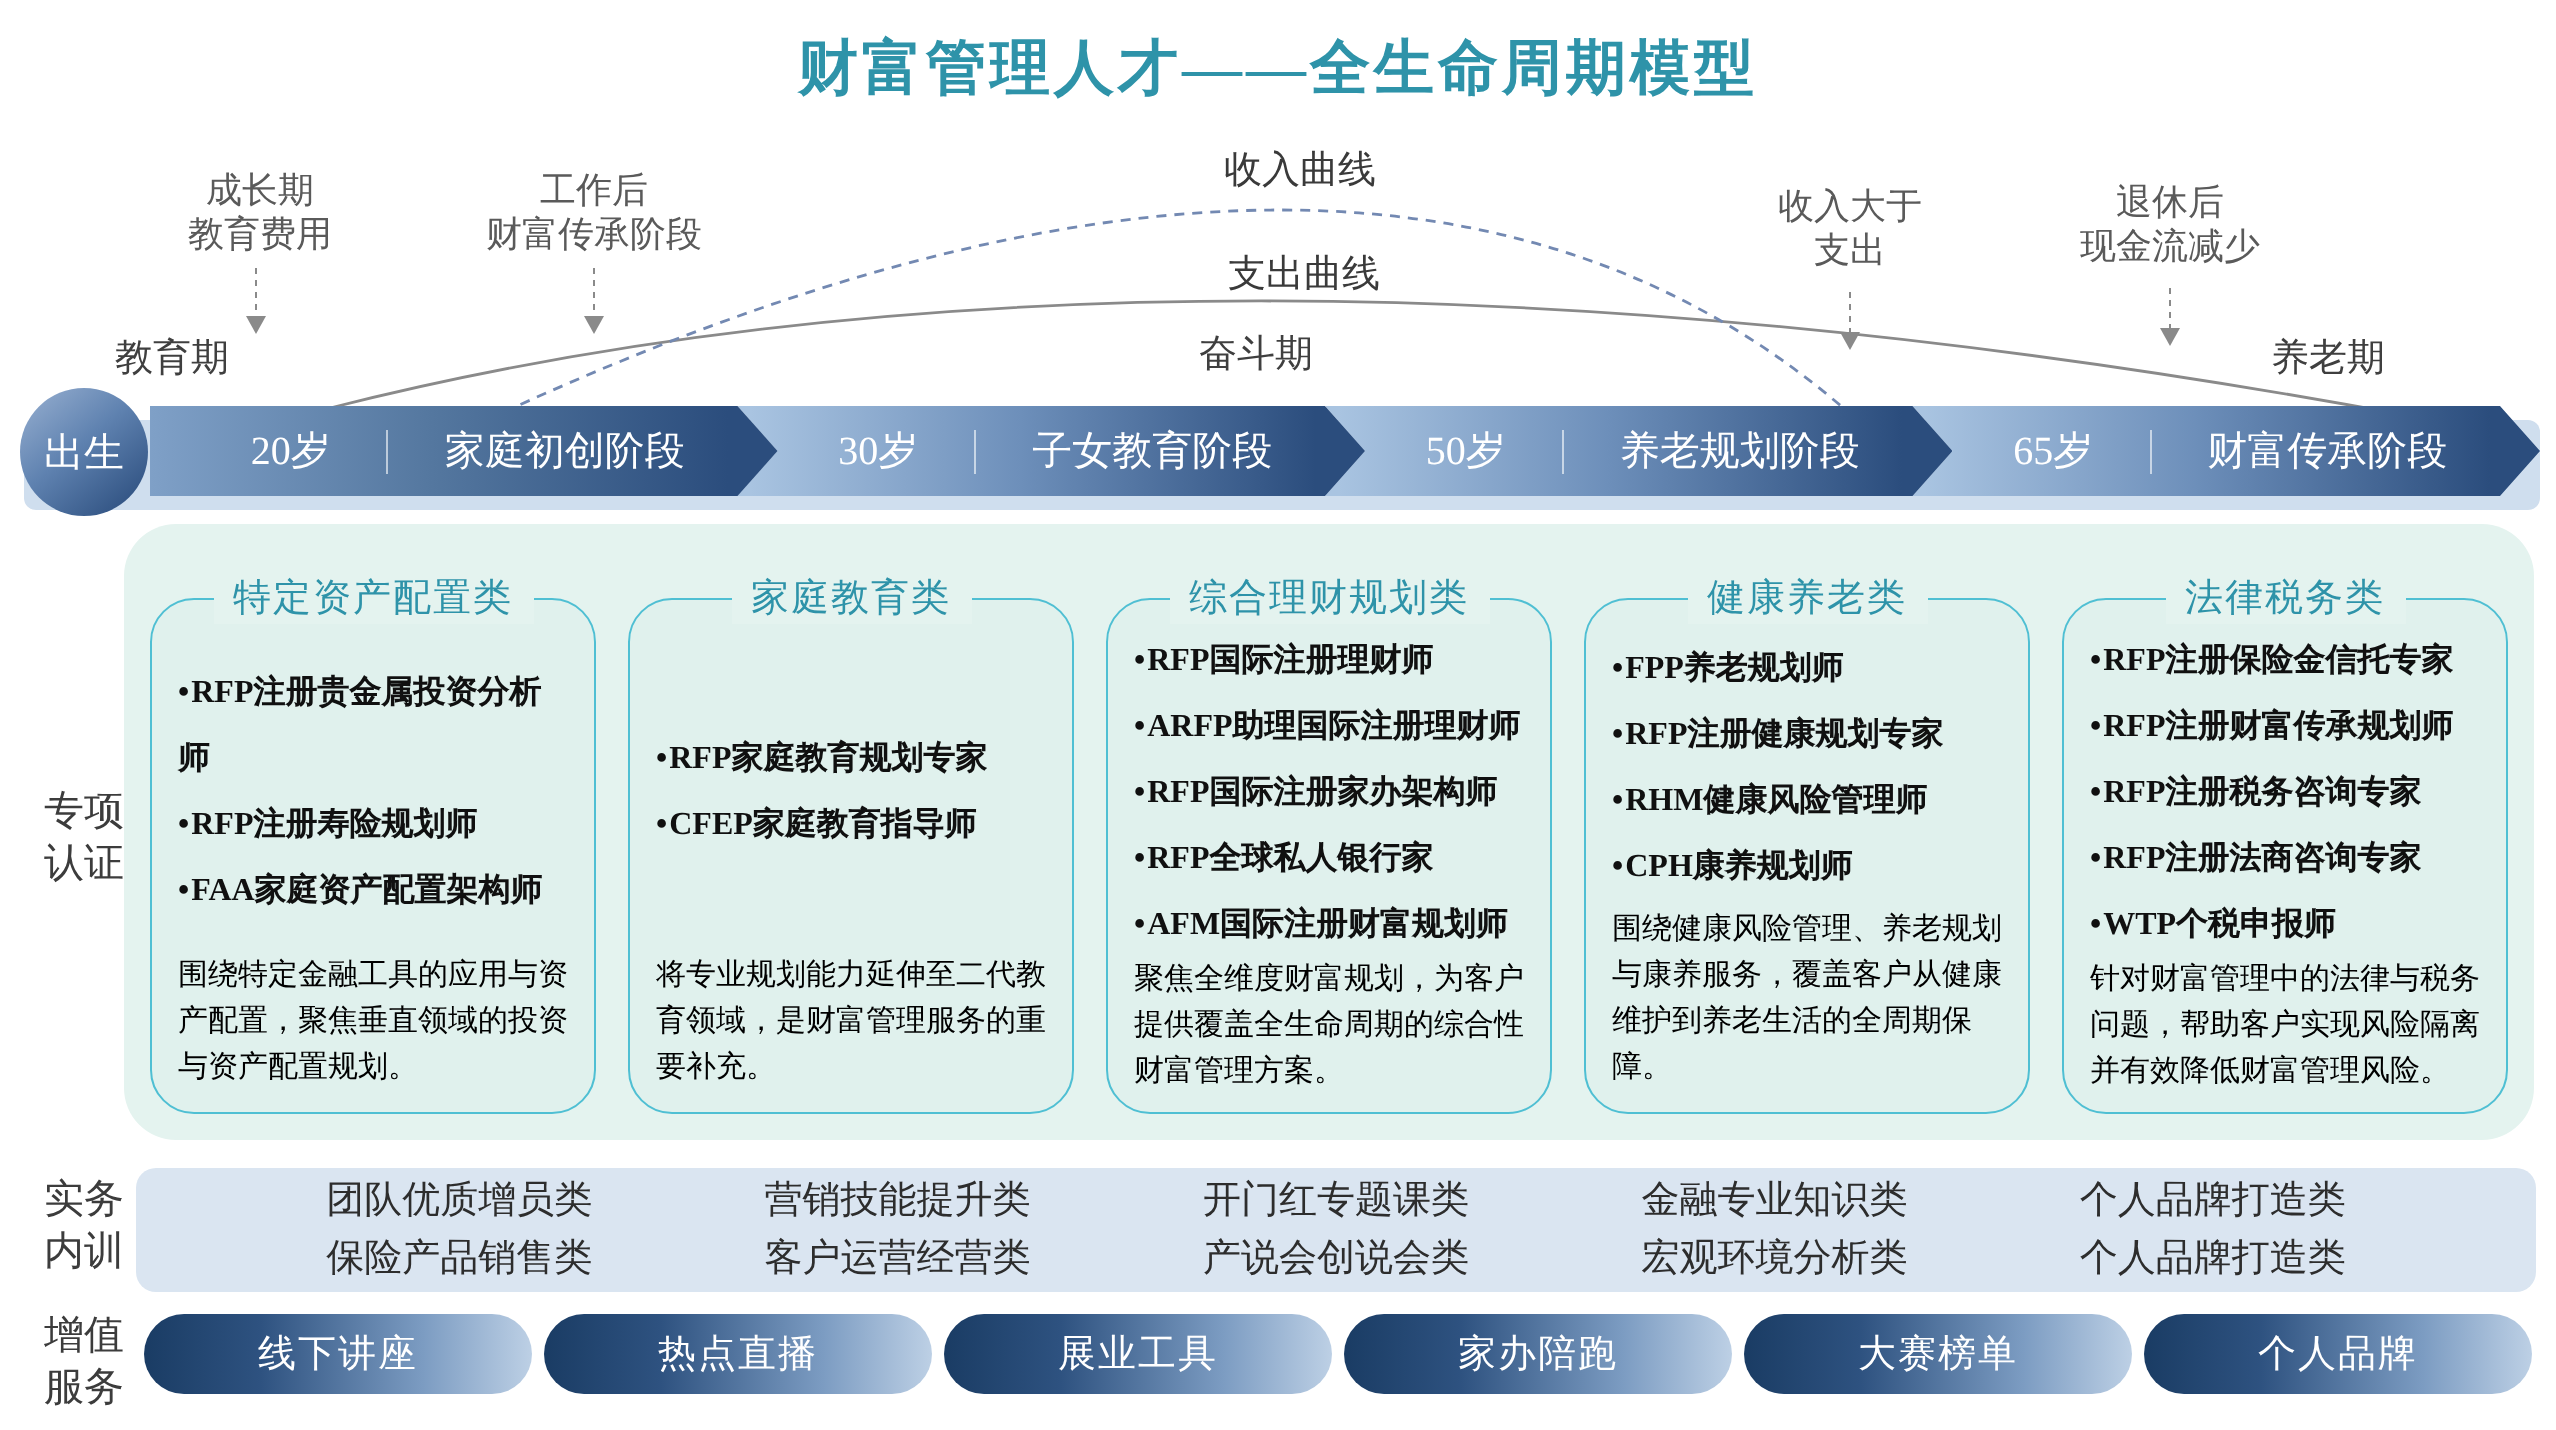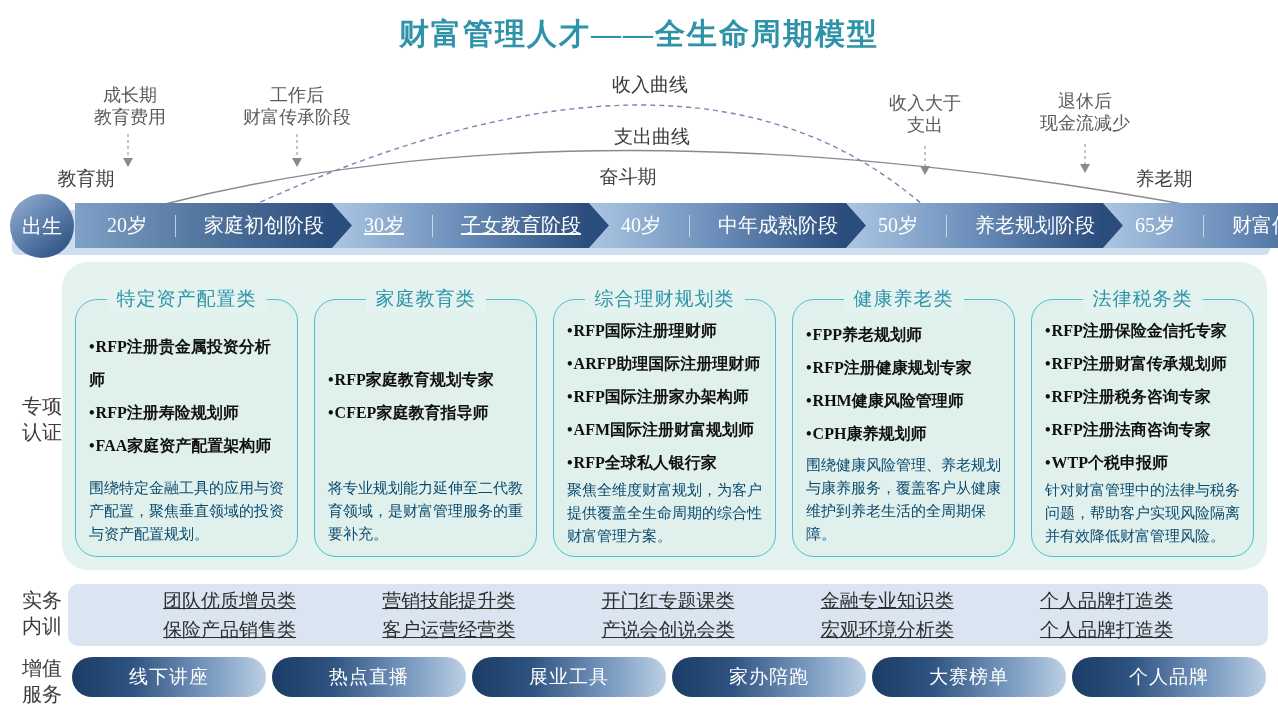--- a/index.html
+++ b/index.html
@@ -24,48 +24,48 @@
     background:#cfdeee; border-radius:6px; }
   .timeline { position:absolute; left:75px; top:203px; width:1195px; height:45px; display:flex; }
   .tl-seg { flex:1; position:relative; display:flex; align-items:center; justify-content:center;
     gap:28px; padding:0 28px 0 32px; color:#fff; font-size:20px; white-space:nowrap;
     background:linear-gradient(90deg,#A9C4E1 2%,#6d8fba 45%,#2B4D7D 92%);
     clip-path:polygon(0 0, calc(100% - 20px) 0, 100% 50%, calc(100% - 20px) 100%, 0 100%, 20px 50%); }
   .tl-seg + .tl-seg { margin-left:-20px; }
   .tl-seg:nth-child(1) { z-index:5;
     background:linear-gradient(90deg,#7fa0c7 0%,#54779f 45%,#2B4D7D 92%);
     clip-path:polygon(0 0, calc(100% - 20px) 0, 100% 50%, calc(100% - 20px) 100%, 0 100%); }
-  .tl-seg:nth-child(2){ z-index:4;text-decoration:underline; } .tl-seg:nth-child(3){ z-index:3; }
+  .tl-seg:nth-child(2){ z-index:4; } .tl-seg:nth-child(3){ z-index:3; }
   .tl-seg:nth-child(4){ z-index:2; } .tl-seg:nth-child(5){ z-index:1; }
   .tl-divider { width:0; height:22px; border-left:1.5px solid rgba(255,255,255,.6); }
   .tl-circle { position:absolute; left:10px; top:194px; width:64px; height:64px; border-radius:50%;
     background:linear-gradient(140deg,#93acce 5%,#5f82b0 45%,#2B4D7D 95%);
     display:flex; align-items:center; justify-content:center; color:#fff; font-size:20px; z-index:20; }
 
   
   .cards-container { position:absolute; left:62px; top:262px; width:1205px; height:308px;
     background:#E4F3EF; border-radius:26px; display:flex; gap:16px; padding:37px 13px 13px; }
   .cert-card { flex:1; position:relative; border:1.5px solid #4FBFD3; border-radius:22px;
     background:#E0F1ED; display:flex; flex-direction:column; padding:14px 13px 10px; }
   .cert-card-title { position:absolute; top:-14px; left:50%; transform:translateX(-50%);
     background:#E4F3EF; padding:0 10px; font-size:19px; letter-spacing:1px;
     color:#2E93A9; white-space:nowrap; }
   .cert-items { flex:1; display:flex; flex-direction:column; justify-content:center;
     list-style:none; font-weight:700; font-size:16px; line-height:33px; color:#101010; }
   .cert-items li::before { content:"•"; margin-right:1px; }
-  .cert-desc { font-size:15px; line-height:23px; color:#0c4a6e; }
+  .cert-desc { font-size:15px; line-height:23px; color:#000000; }
 
   
   .side-label { position:absolute; left:14px; width:56px; text-align:center;
     font-size:20px; line-height:26px; color:#3C3C3C; }
 
   
   .training-band { position:absolute; left:68px; top:584px; width:1200px; height:62px;
     background:#DAE5F1; border-radius:10px; display:flex; align-items:center; padding:0 52px; }
-  .training-col { flex:1; text-align:center; font-size:19px; line-height:29px; color:#2d2d2d; white-space:nowrap;text-decoration:underline; }
+  .training-col { flex:1; text-align:center; font-size:19px; line-height:29px; color:#2d2d2d; white-space:nowrap; }
 
   
   .pills-row { position:absolute; left:72px; top:657px; width:1194px; height:40px; display:flex; gap:6px; }
   .pill { flex:1; border-radius:20px; display:flex; align-items:center; justify-content:center;
     color:#fff; font-size:19px; letter-spacing:1px; white-space:nowrap;
     background:linear-gradient(90deg,#1A3C64 0%,#2E5280 30%,#7C9CC2 72%,#BDD0E5 100%); }
 </style>
 </head>
 <body>
 
@@ -124,25 +124,20 @@
       <span>20岁</span>
       <span class="tl-divider"></span>
       <span>家庭初创阶段</span>
     </div>
     <div class="tl-seg">
       <span>30岁</span>
       <span class="tl-divider"></span>
       <span>子女教育阶段</span>
     </div>
     <div class="tl-seg">
-      <span>40岁</span>
-      <span class="tl-divider"></span>
-      <span>中年成熟阶段</span>
-    </div>
-    <div class="tl-seg">
       <span>50岁</span>
       <span class="tl-divider"></span>
       <span>养老规划阶段</span>
     </div>
     <div class="tl-seg">
       <span>65岁</span>
       <span class="tl-divider"></span>
       <span>财富传承阶段</span>
     </div>
   </div>
@@ -165,22 +160,22 @@
         <li>CFEP家庭教育指导师</li>
       </ul>
       <p class="cert-desc">将专业规划能力延伸至二代教育领域，是财富管理服务的重要补充。</p>
     </div>
     <div class="cert-card">
       <div class="cert-card-title">综合理财规划类</div>
       <ul class="cert-items">
         <li>RFP国际注册理财师</li>
         <li>ARFP助理国际注册理财师</li>
         <li>RFP国际注册家办架构师</li>
+        <li>RFP全球私人银行家</li>
         <li>AFM国际注册财富规划师</li>
-        <li>RFP全球私人银行家</li>
       </ul>
       <p class="cert-desc">聚焦全维度财富规划，为客户提供覆盖全生命周期的综合性财富管理方案。</p>
     </div>
     <div class="cert-card">
       <div class="cert-card-title">健康养老类</div>
       <ul class="cert-items">
         <li>FPP养老规划师</li>
         <li>RFP注册健康规划专家</li>
         <li>RHM健康风险管理师</li>
         <li>CPH康养规划师</li>

